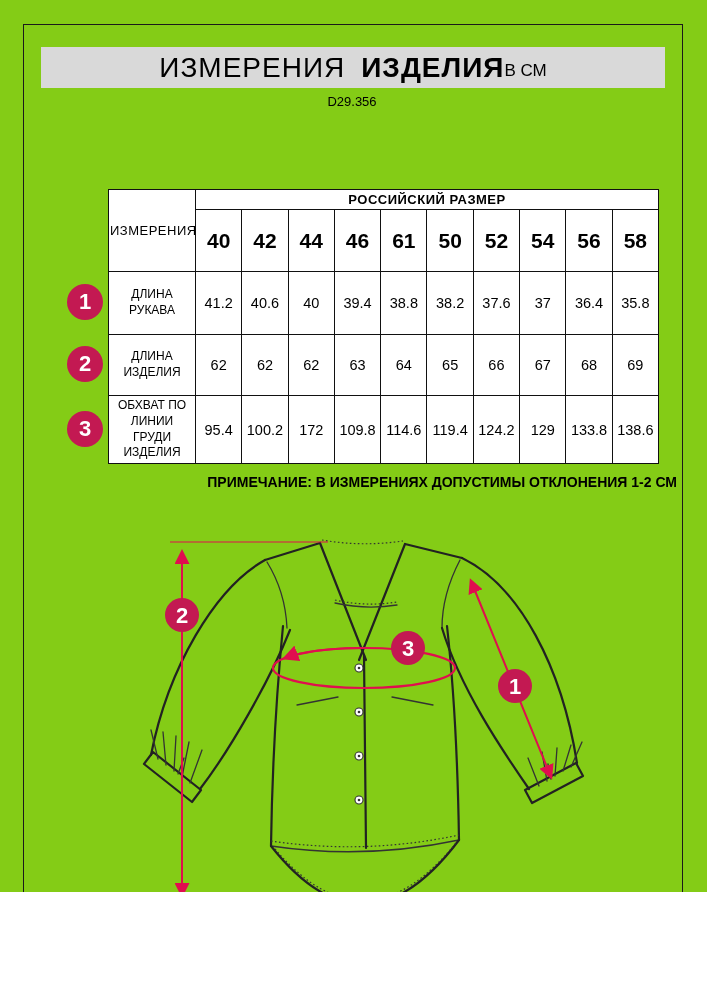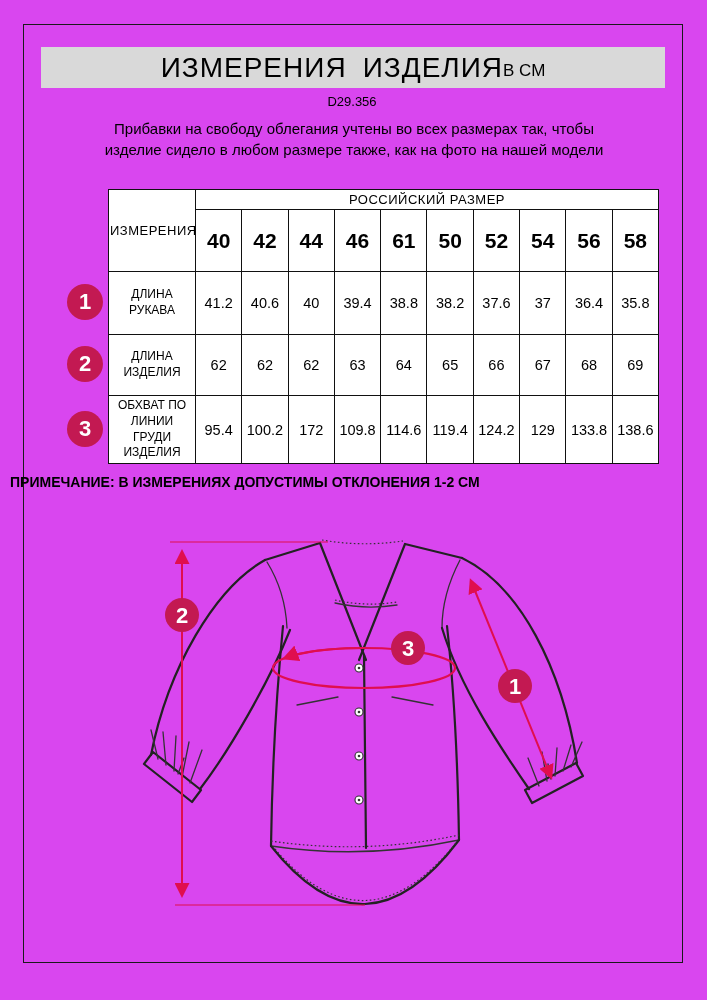--- a/index.html
+++ b/index.html
@@ -2,44 +2,44 @@
 <html style="--badge-color: #c31952; --annotation-color: #e00e4f; --title-bar-bg: #d9d9d9; --line-color: #1a1a1a;"><head>
 <meta charset="utf-8">
 <style>
   :root{
     --badge-color:#c31952;
     --annotation-color:#e00e4f;
     --title-bar-bg:#d9d9d9;
     --line-color:#1a1a1a;
   }
   html,body{margin:0;padding:0;background:#fff;}
-  #page{position:relative;width:707px;height:1000px;background:#d946ef;overflow:hidden;
+  #page{position:relative;width:707px;height:892px;background:#84cc16;overflow:hidden;
         font-family:"Liberation Sans","DejaVu Sans",sans-serif;color:#000;}
   #frame{position:absolute;left:23px;top:24px;width:658px;height:937px;border:1.5px solid var(--line-color);}
   #title-bar{position:absolute;left:41px;top:47px;width:624px;height:41px;background:var(--title-bar-bg);
              display:flex;align-items:center;justify-content:center;}
   .title-normal{font-size:28px;letter-spacing:1px;}
-  .title-bold{font-size:28px;font-weight:normal;margin-left:16px;letter-spacing:1px;}
+  .title-bold{font-size:28px;font-weight:bold;margin-left:16px;letter-spacing:1px;}
   .title-suffix{font-size:17px;align-self:center;padding-top:6px;}
   #article{position:absolute;left:23px;top:94px;width:658px;text-align:center;font-size:13px;}
   #description{position:absolute;left:98px;top:119px;width:512px;text-align:center;font-size:15px;line-height:1.38;}
   #table-wrap{position:absolute;left:108px;top:189px;width:551px;}
   table{border-collapse:collapse;width:100%;table-layout:fixed;}
   th,td{border:1.4px solid #111;text-align:center;vertical-align:middle;padding:0 1px;background:#fff;}
   col.label-col{width:87px;}
-  .group-row th{height:19px;font-size:13px;font-weight:normal;letter-spacing:.5px;}
+  .group-row th{height:19px;font-size:13px;font-weight:bold;letter-spacing:.5px;}
   .size-row th{height:61px;}
   th.corner-cell{font-size:13px;font-weight:normal;}
   th.size-cell{font-size:21px;font-weight:bold;}
   tbody th.label-cell{font-size:12px;font-weight:normal;line-height:1.3;padding:0 4px;}
   tbody td{font-size:14.5px;font-weight:normal;}
   .row-badge{position:absolute;left:67px;width:36px;height:36px;border-radius:50%;
              background:var(--badge-color);color:#fff;font-size:22px;font-weight:bold;
              display:flex;align-items:center;justify-content:center;}
-  #note{position:absolute;left:10px;top:474px;width:658px;text-align:left;font-size:14px;font-weight:bold;}
+  #note{position:absolute;left:19px;top:474px;width:658px;text-align:right;font-size:14px;font-weight:bold;}
   #diagram{position:absolute;left:130px;top:518px;width:480px;height:400px;}
   .garment{stroke:#222;fill:none;stroke-width:2.2;stroke-linecap:round;stroke-linejoin:round;}
   .garment-thin{stroke:#333;fill:none;stroke-width:1.3;stroke-linecap:round;}
   .garment-dotted{stroke:#333;fill:none;stroke-width:1.2;stroke-dasharray:1.6 2.4;}
   .pink{stroke:var(--annotation-color);fill:none;}
   .pink-fill{fill:var(--annotation-color);stroke:none;}
   .badge-num{fill:#fff;font-family:"Liberation Sans",sans-serif;font-size:22px;font-weight:bold;text-anchor:middle;}
   .btn{stroke:#333;stroke-width:1.1;fill:#fff;}
 </style>
 </head>
@@ -49,21 +49,20 @@
   <div id="frame"></div>
 
   <div id="title-bar">
     <span class="title-normal">ИЗМЕРЕНИЯ</span>
     <span class="title-bold">ИЗДЕЛИЯ</span>
     <span class="title-suffix">В СМ</span>
   </div>
 
   <div id="article">D29.356</div>
 
-  <div id="description">Прибавки на свободу облегания учтены во всех размерах так, чтобы изделие сидело в любом размере также, как на фото на нашей модели</div>
 
   <div id="table-wrap">
     <table>
       <colgroup>
         <col class="label-col">
       </colgroup>
       <thead>
         <tr class="group-row">
           <th class="corner-cell" rowspan="2">ИЗМЕРЕНИЯ</th>
           <th colspan="10">РОССИЙСКИЙ РАЗМЕР</th>

